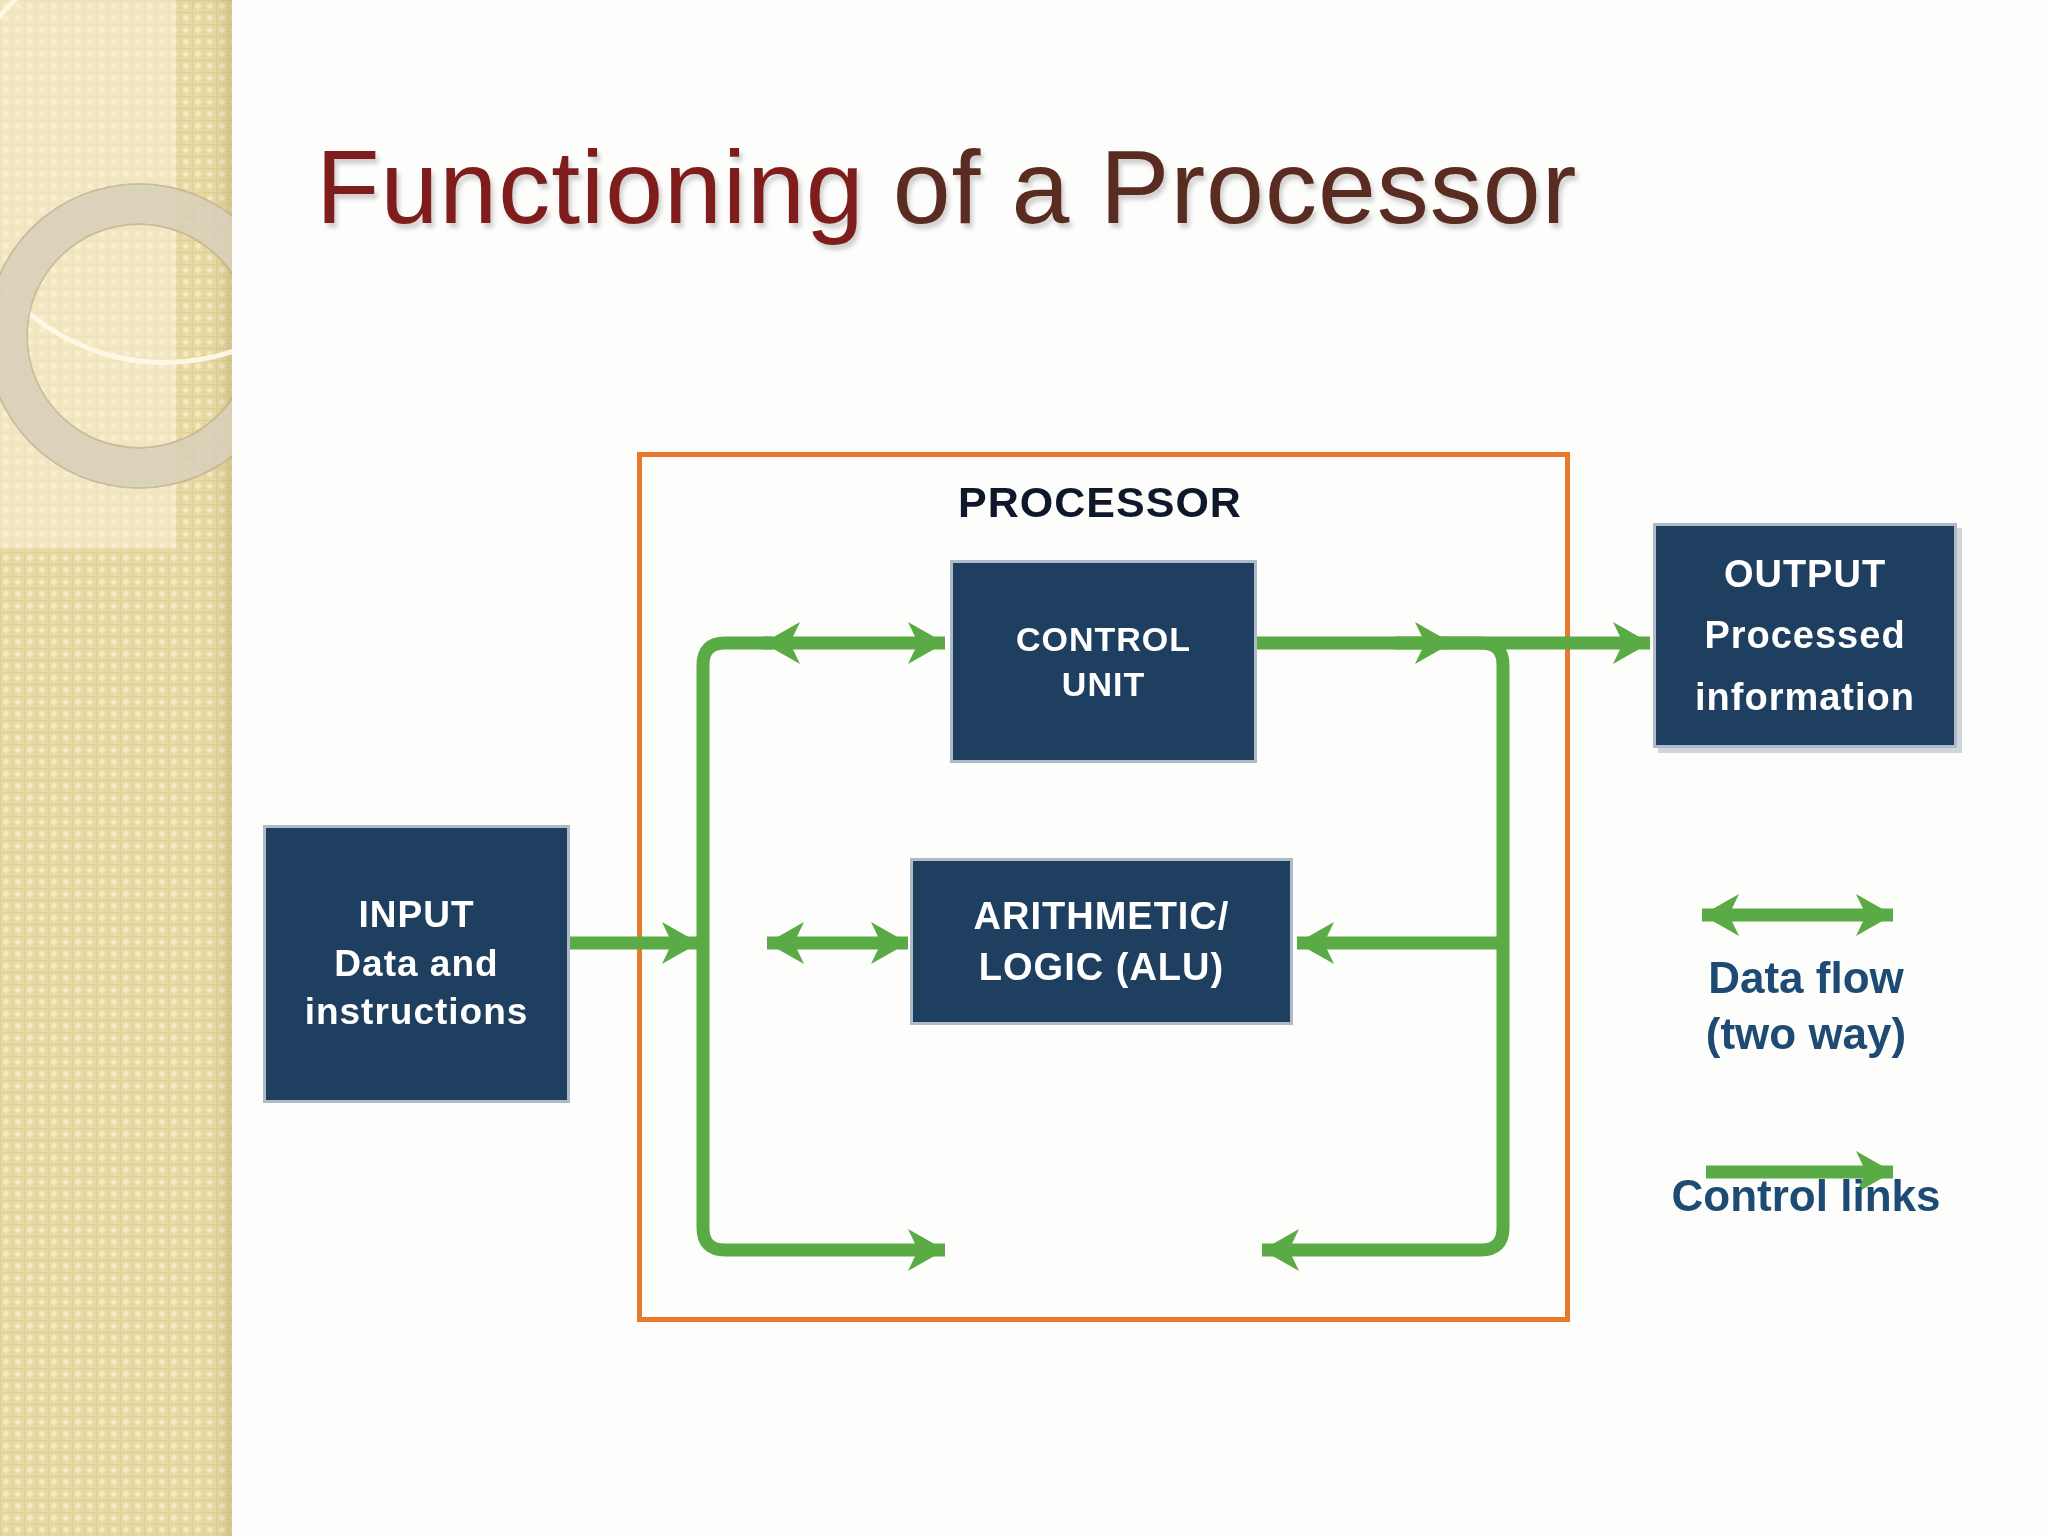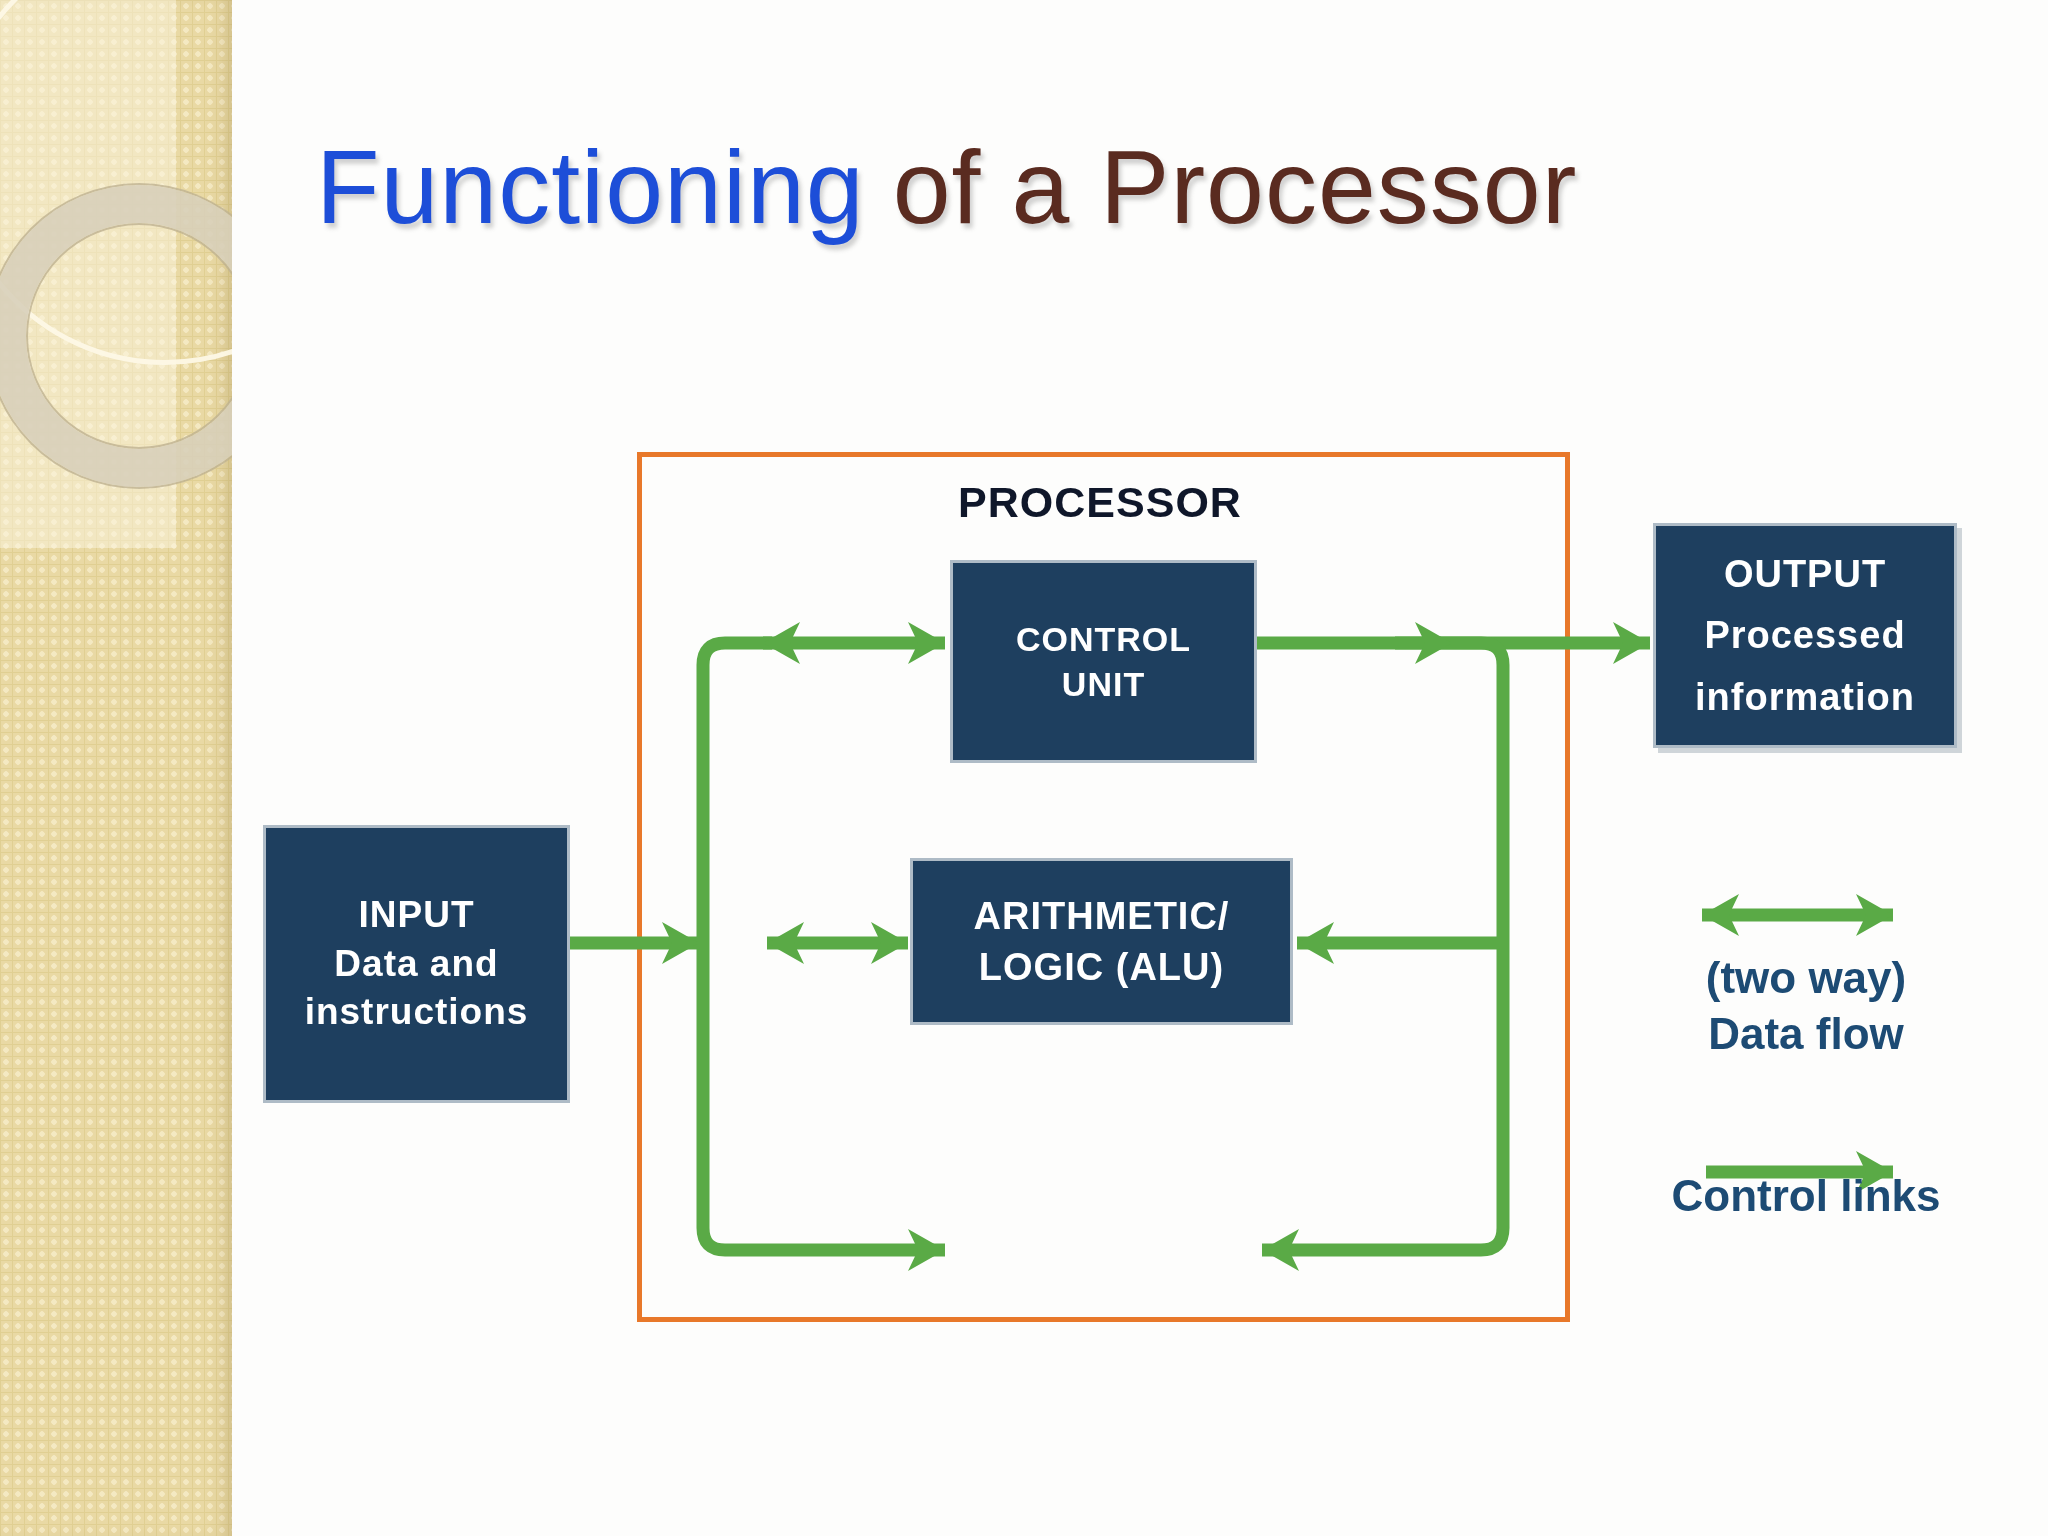--- a/index.html
+++ b/index.html
@@ -30,21 +30,21 @@
     position:absolute;left:-12px;top:185px;width:302px;height:302px;
     border:38px solid rgba(215,207,185,.88);border-radius:50%;box-sizing:border-box;
     box-shadow:0 0 0 2px rgba(190,178,145,.8), inset 0 0 0 2px rgba(190,178,145,.8);
   }
   
   .title{
     position:absolute;left:316px;top:128px;white-space:nowrap;
     font-size:104px;font-weight:400;letter-spacing:1px;
     text-shadow:3px 5px 4px rgba(110,110,110,.30);
   }
-  .title .t-blue{color:#1d4ed8;}
+  .title .t-blue{color:#7f1d1d;}
   .title .t-brown{color:#5a2b20;margin-left:.27em;}
   
   .processor-frame{
     position:absolute;left:637px;top:452px;width:933px;height:870px;
     border:5px solid #e8782a;box-sizing:border-box;background:transparent;z-index:1;
   }
   .arrows-svg{position:absolute;left:0;top:0;width:2048px;height:1536px;z-index:2;}
   .processor-label{
     position:absolute;left:880px;top:478px;width:440px;text-align:center;
     font-size:43px;font-weight:bold;color:#0f172a;letter-spacing:1px;z-index:3;
@@ -136,21 +136,21 @@
   </div>
 
 
   <div class="nbox box-out">
     <span>OUTPUT</span>
     <span>Processed</span>
     <span>information</span>
   </div>
 
   <div class="legend-label lg-dataflow">
+    <span>Data flow</span>
     <span>(two way)</span>
-    <span>Data flow</span>
   </div>
 
   <div class="legend-label lg-control">
     <span>Control links</span>
   </div>
 
 </div>
 
 </body></html>

